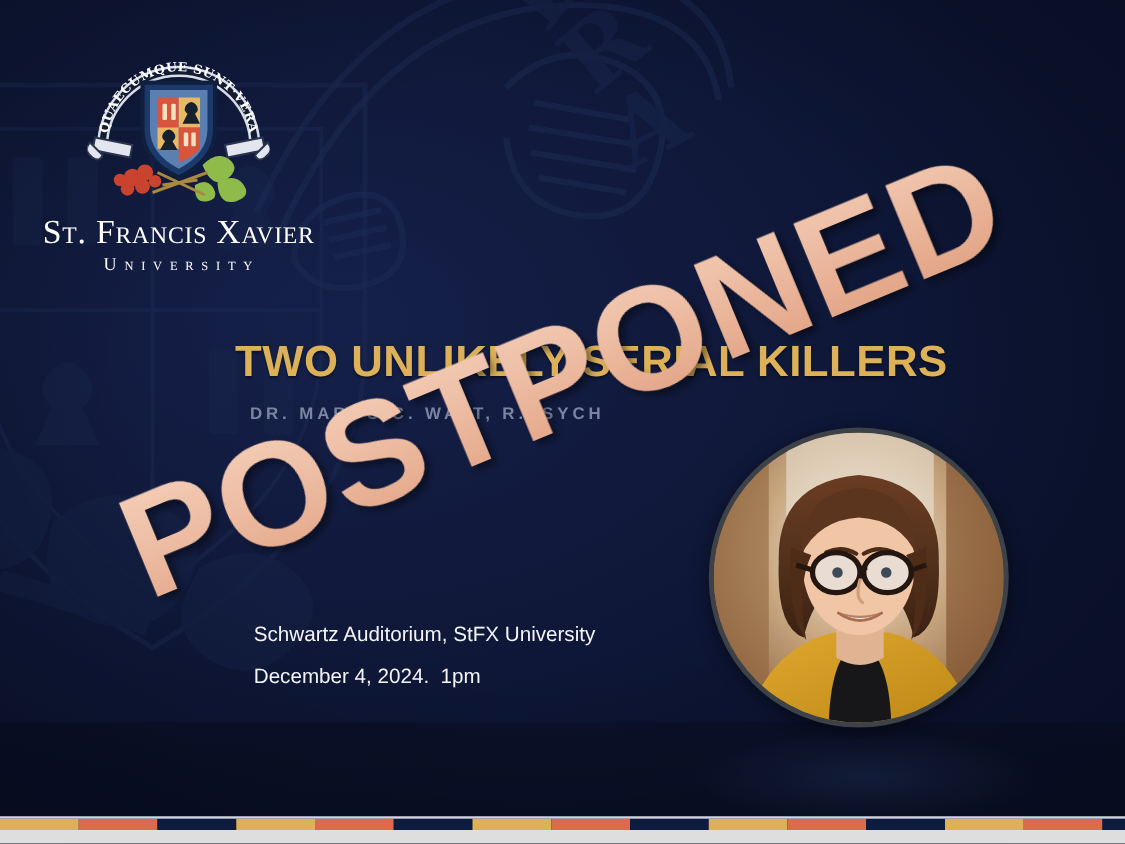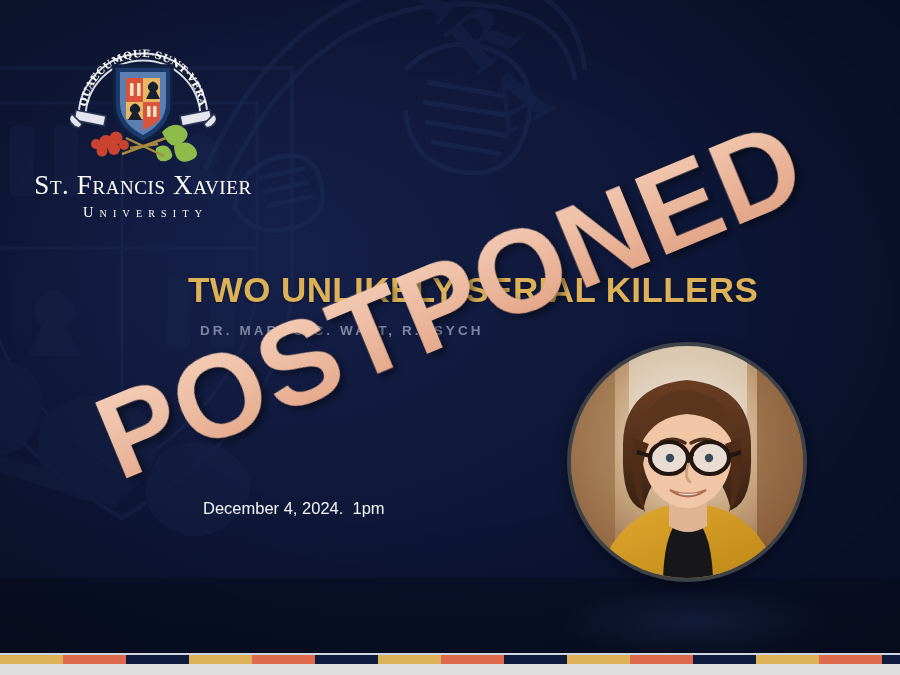--- a/index.html
+++ b/index.html
@@ -394,20 +394,21 @@
       <circle cx="138" cy="112" r="4.2" fill="#3c4a58"></circle>
 
       <path d="M117 118 q-4 14 2 18" stroke="#cf9e7c" stroke-width="2.6" fill="none" stroke-linecap="round"></path>
 
       <path d="M99 144 q18 12 36 0 q-18 7 -36 0 z" fill="#ffffff" stroke="#b97f63" stroke-width="1.6"></path>
       <path d="M99 144 q18 13 36 0" stroke="#a96d50" stroke-width="2" fill="none"></path>
     </svg>
   </div>
 
   <div class="details">
+    <div class="venue">Schwartz Auditorium, StFX University</div>
     <div class="datetime">December 4, 2024.  1pm</div>
   </div>
 
   <div class="postponed">POSTPONED</div>
 
   <div class="stripe-topline"></div>
   <div class="stripe-band" id="stripe-band">
       <div class="stripe" style="width: 63px; background: rgb(221, 177, 88);"></div>
       <div class="stripe" style="width: 63px; background: rgb(221, 106, 76);"></div>
       <div class="stripe" style="width: 63px; background: rgb(13, 27, 62);"></div>

